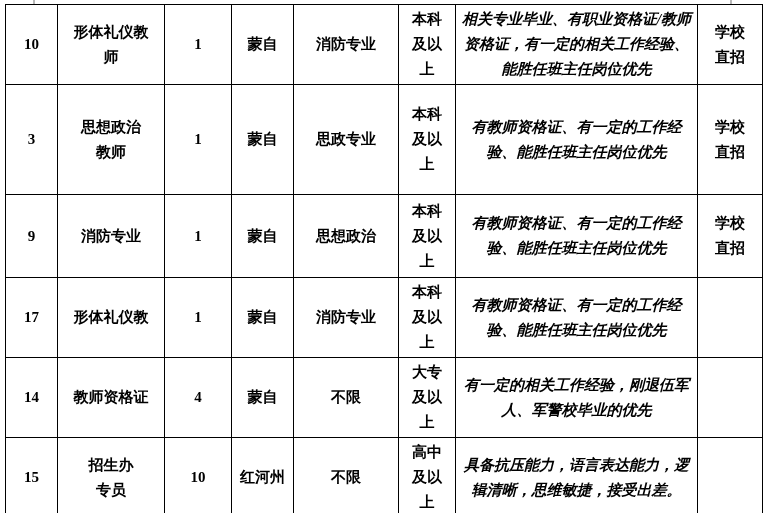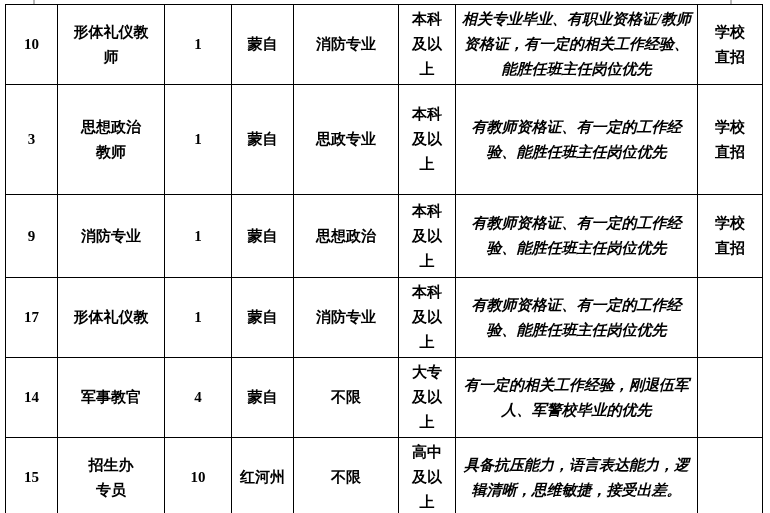--- a/index.html
+++ b/index.html
@@ -129,21 +129,21 @@
         <td>蒙自</td>
         <td>消防专业</td>
         <td class="pre">本科
 及以
 上</td>
         <td class="req">有教师资格证、有一定的工作经验、能胜任班主任岗位优先</td>
         <td class="method"></td>
       </tr>
       <tr style="height:79px">
         <td>14</td>
-        <td class="pre">军事教官</td>
+        <td class="pre">教师资格证</td>
         <td>4</td>
         <td>蒙自</td>
         <td>不限</td>
         <td class="pre">大专
 及以
 上</td>
         <td class="req">有一定的相关工作经验，刚退伍军人、军警校毕业的优先</td>
         <td class="method"></td>
       </tr>
       <tr style="height:77px">

